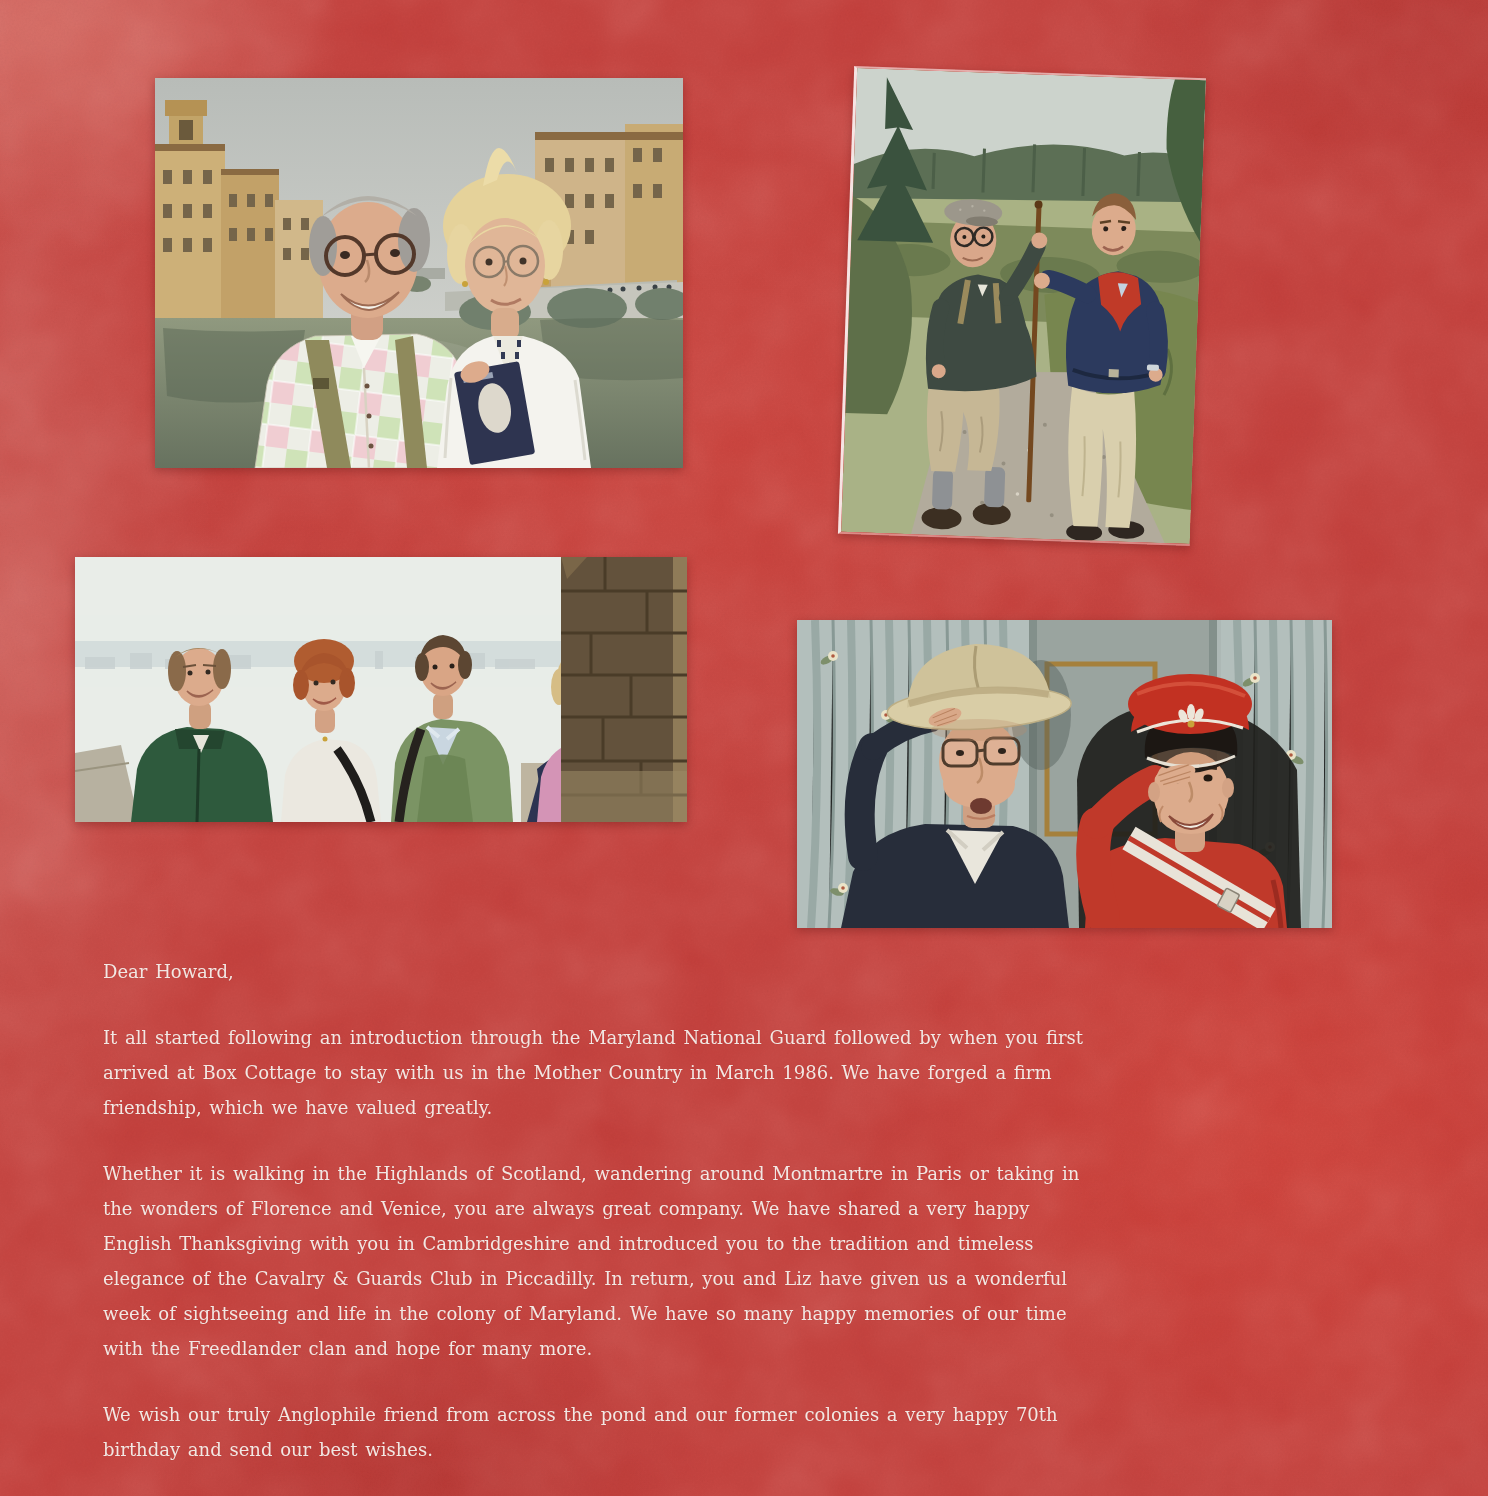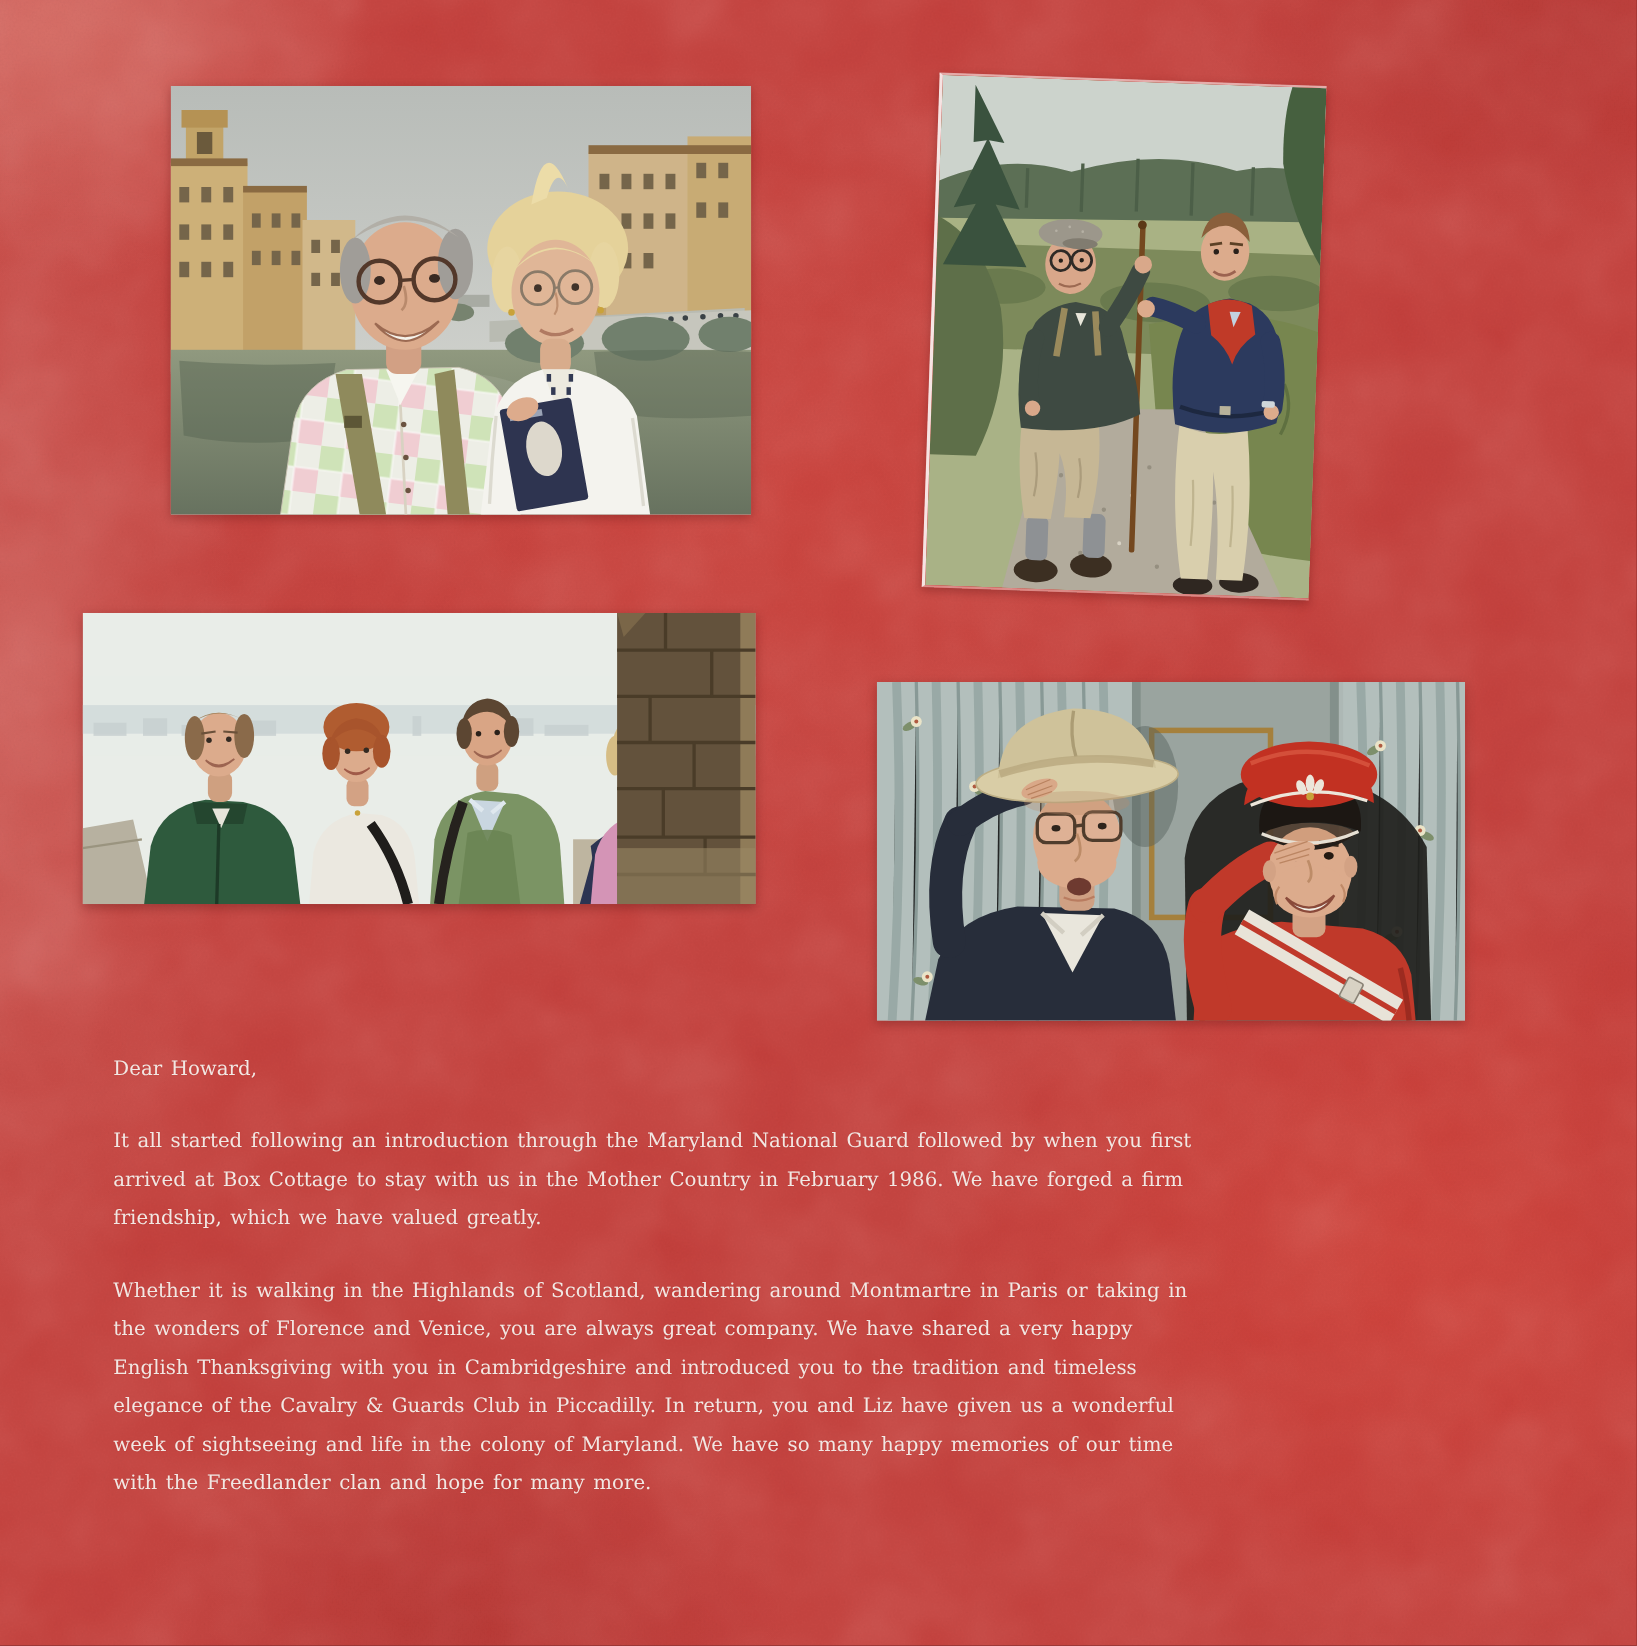--- a/index.html
+++ b/index.html
@@ -575,23 +575,25 @@
           <ellipse cx="378" cy="155" rx="21" ry="9" fill="#dcab8c"></ellipse>
           <path d="M362,151 L394,149 M362,157 L394,156 M364,161 L392,161" stroke="#bb8562" stroke-width="1.2"></path>
         </g>
       </g>
     </svg>
   </figure>
 
   <div class="letter">
     <p>Dear Howard,</p>
     <p>It all started following an introduction through the Maryland National Guard followed by when you first
-arrived at Box Cottage to stay with us in the Mother Country in February 1986. We have forged a firm
+arrived at Box Cottage to stay with us in the Mother Country in March 1986. We have forged a firm
 friendship, which we have valued greatly.</p>
     <p>Whether it is walking in the Highlands of Scotland, wandering around Montmartre in Paris or taking in
 the wonders of Florence and Venice, you are always great company. We have shared a very happy
 English Thanksgiving with you in Cambridgeshire and introduced you to the tradition and timeless
 elegance of the Cavalry &amp; Guards Club in Piccadilly. In return, you and Liz have given us a wonderful
 week of sightseeing and life in the colony of Maryland. We have so many happy memories of our time
 with the Freedlander clan and hope for many more.</p>
+    <p>We wish our truly Anglophile friend from across the pond and our former colonies a very happy 70th
+birthday and send our best wishes.</p>
   </div>
 
 </div>
 
 </body></html>

